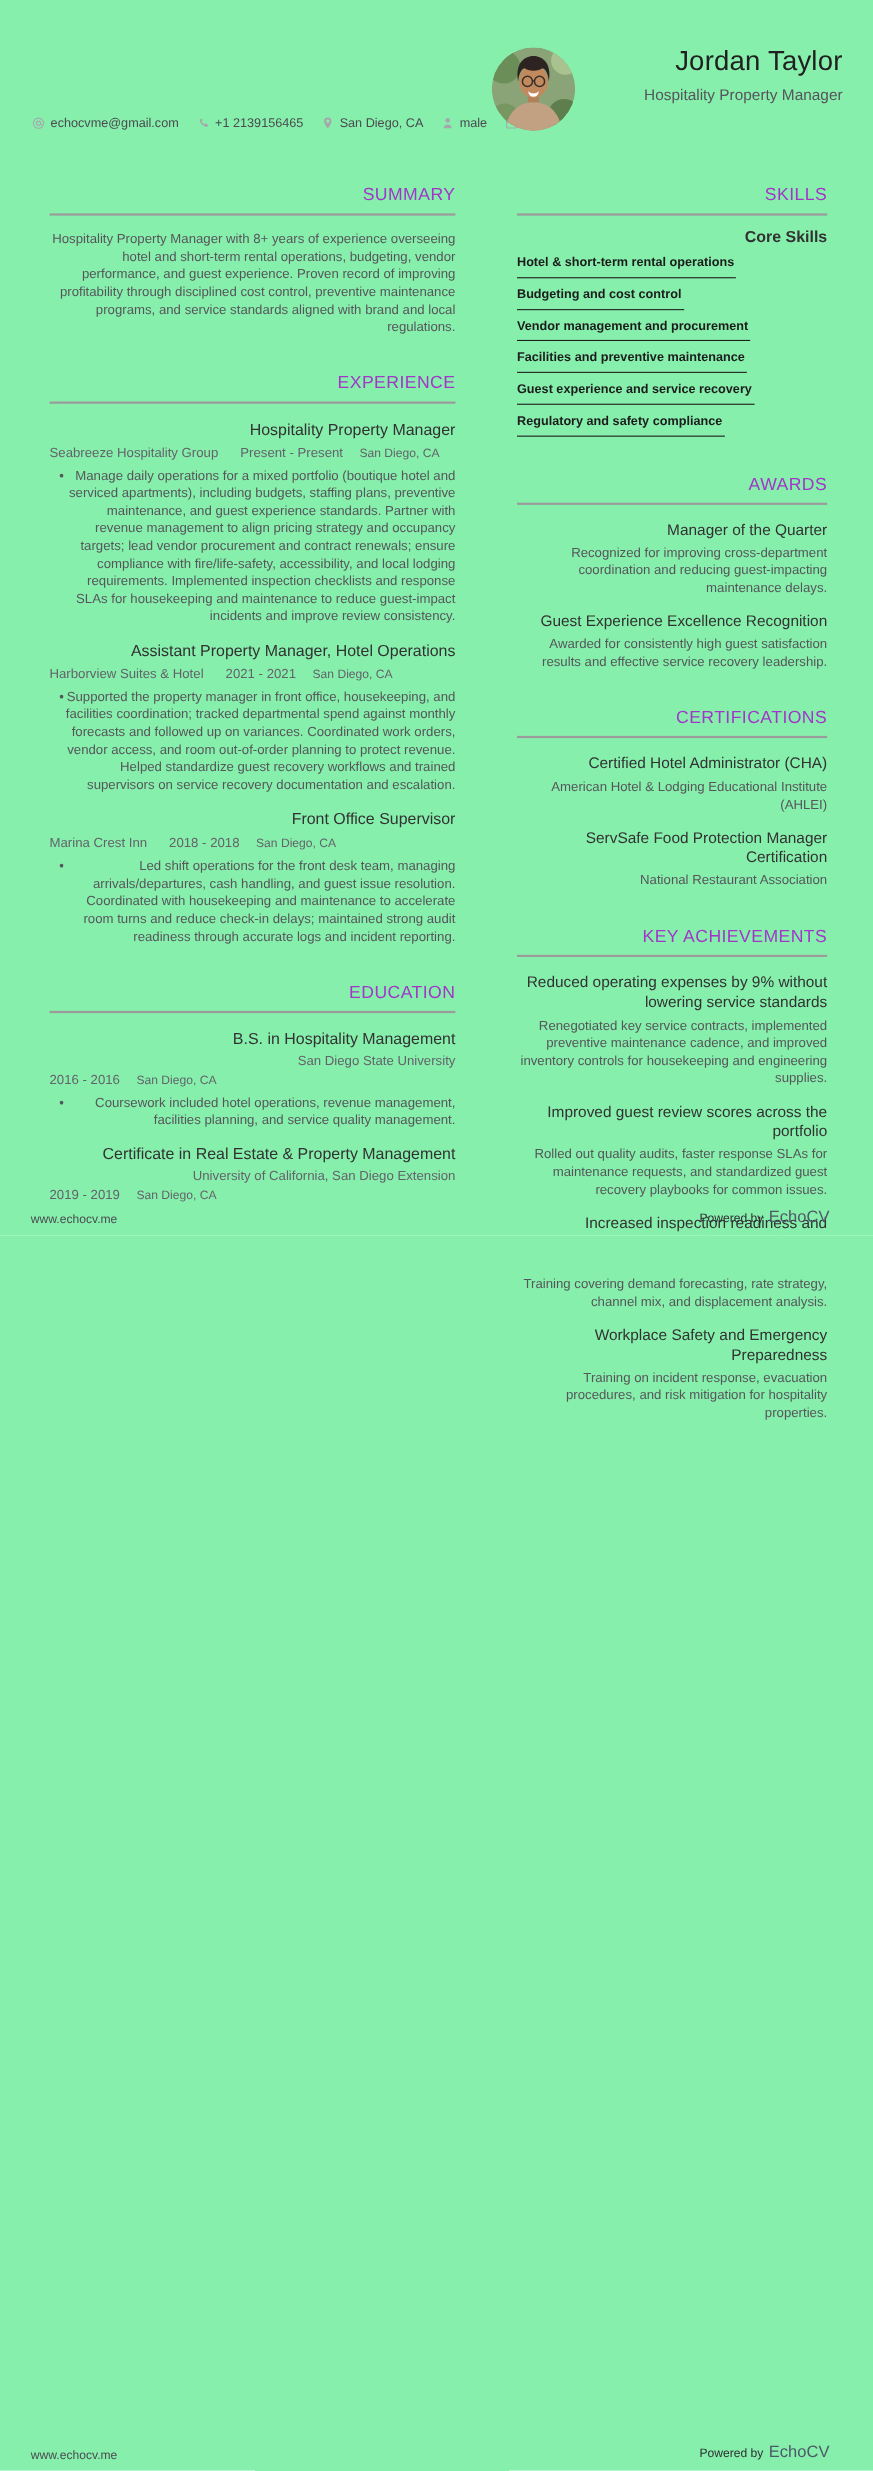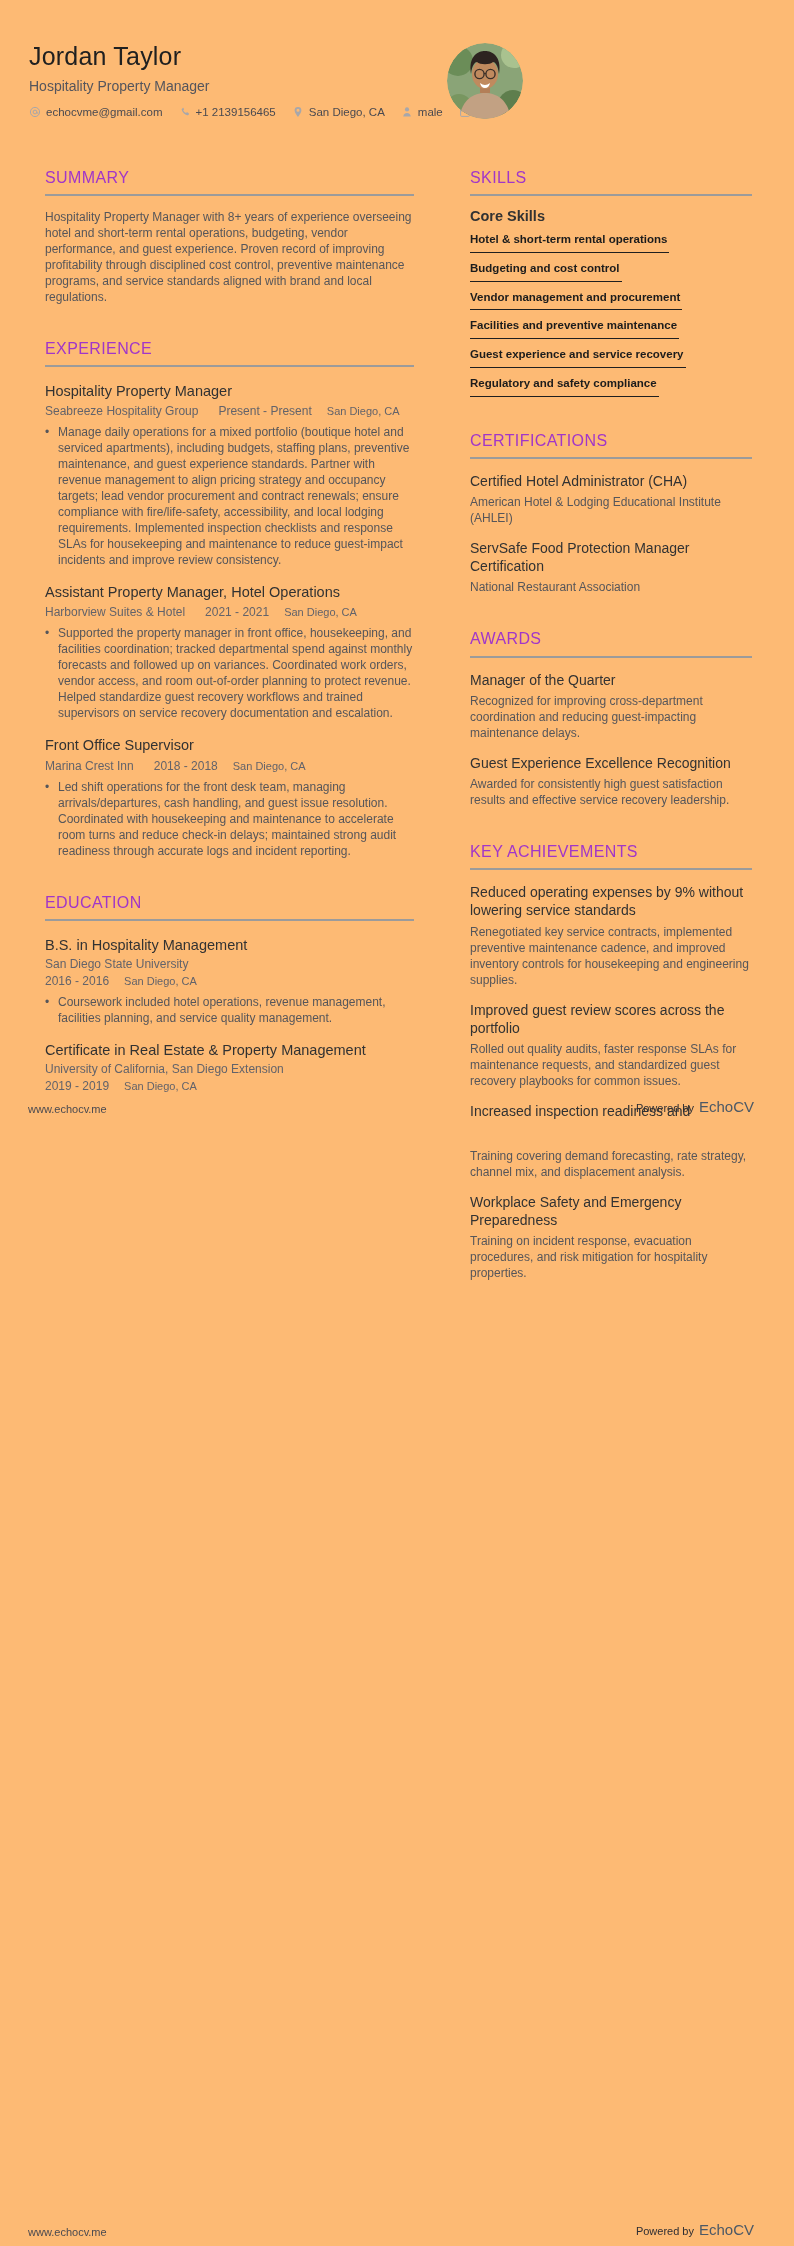--- a/index.html
+++ b/index.html
@@ -1,21 +1,21 @@
 <!DOCTYPE html>
 <html style="--accent: #a136c9; --rule: #9b9b9b; --pill-fill: #8e22c7; --pill-track: #e9d7f5; --name: #202020; --title: #323232; --body: #56565a; --meta: #63636a; --level: #4a3552; --brand: #4c5966; --skill-line: #1f1f1f;"><head>
 <meta charset="utf-8">
 <style>
   html,body{margin:0;padding:0;}
   body{
     width:794px;height:2246px;background:#ffffff;
     font-family:"Liberation Sans","DejaVu Sans",sans-serif;
     color:#333;-webkit-font-smoothing:antialiased;
   }
-  .page{position:relative;width:794px;height:1123px;overflow:hidden;background:#fdba74;}
+  .page{position:relative;width:794px;height:1123px;overflow:hidden;background:#86efac;text-align:right;}
 
   
   .header{padding:42px 28px 0 29px;}
   .name{font-size:25px;font-weight:normal;color:var(--name,#202020);margin:0;line-height:1.15;letter-spacing:.2px;}
   .subtitle{margin-top:7px;font-size:14px;color:#55555c;}
   .contact{margin-top:12px;display:flex;align-items:center;gap:16px;font-size:11.5px;color:#4a4a50;}
   .c-item{display:flex;align-items:center;gap:5px;white-space:nowrap;}
   .c-item svg{display:block;color:#a7a7ab;}
   .avatar{position:absolute;left:447px;top:43px;width:76px;height:76px;border-radius:50%;overflow:hidden;}
   .avatar svg{display:block;}
@@ -49,21 +49,21 @@
   .r-desc{margin-top:4px;font-size:12px;line-height:16px;color:var(--body,#56565a);}
 
   
   .page-footer{position:absolute;left:28px;right:40px;bottom:8px;display:flex;justify-content:space-between;align-items:flex-end;}
   .site{font-size:11px;color:#4a4a50;text-decoration:none;}
   .powered{display:flex;align-items:baseline;font-size:11px;color:#2e2e33;}
   .brand{font-size:15px;color:var(--brand,#4c5966);margin-left:5px;text-decoration:none;}
 
   
   .page2-content{position:absolute;left:470px;top:24px;width:282px;}
-  .page2-content .r-desc:first-child{margin-top:1px;}
+  .page2-content .r-desc:first-child{margin-top:12px;}
 </style>
 </head>
 <body>
 
 <div class="page">
 
   <div class="header">
     <h1 class="name">Jordan Taylor</h1>
     <div class="subtitle">Hospitality Property Manager</div>
     <div class="contact">
@@ -228,35 +228,35 @@
         <div class="group-h">Core Skills</div>
         <div class="skill">Hotel &amp; short-term rental operations</div>
         <div class="skill">Budgeting and cost control</div>
         <div class="skill">Vendor management and procurement</div>
         <div class="skill">Facilities and preventive maintenance</div>
         <div class="skill">Guest experience and service recovery</div>
         <div class="skill">Regulatory and safety compliance</div>
       </section>
 
       <section class="section">
+        <div class="sec-h">AWARDS</div>
+        <div class="sec-rule"></div>
+        <div class="r-title">Manager of the Quarter</div>
+        <div class="r-desc">Recognized for improving cross-department coordination and reducing guest-impacting maintenance delays.</div>
+        <div class="r-title">Guest Experience Excellence Recognition</div>
+        <div class="r-desc">Awarded for consistently high guest satisfaction results and effective service recovery leadership.</div>
+      </section>
+
+      <section class="section">
         <div class="sec-h">CERTIFICATIONS</div>
         <div class="sec-rule"></div>
         <div class="r-title">Certified Hotel Administrator (CHA)</div>
         <div class="r-desc">American Hotel &amp; Lodging Educational Institute (AHLEI)</div>
         <div class="r-title">ServSafe Food Protection Manager Certification</div>
         <div class="r-desc">National Restaurant Association</div>
-      </section>
-
-      <section class="section">
-        <div class="sec-h">AWARDS</div>
-        <div class="sec-rule"></div>
-        <div class="r-title">Manager of the Quarter</div>
-        <div class="r-desc">Recognized for improving cross-department coordination and reducing guest-impacting maintenance delays.</div>
-        <div class="r-title">Guest Experience Excellence Recognition</div>
-        <div class="r-desc">Awarded for consistently high guest satisfaction results and effective service recovery leadership.</div>
       </section>
 
       <section class="section">
         <div class="sec-h">KEY ACHIEVEMENTS</div>
         <div class="sec-rule"></div>
         <div class="r-title">Reduced operating expenses by 9% without lowering service standards</div>
         <div class="r-desc">Renegotiated key service contracts, implemented preventive maintenance cadence, and improved inventory controls for housekeeping and engineering supplies.</div>
         <div class="r-title">Improved guest review scores across the portfolio</div>
         <div class="r-desc">Rolled out quality audits, faster response SLAs for maintenance requests, and standardized guest recovery playbooks for common issues.</div>
         <div class="r-title">Increased inspection readiness and compliance consistency</div>

